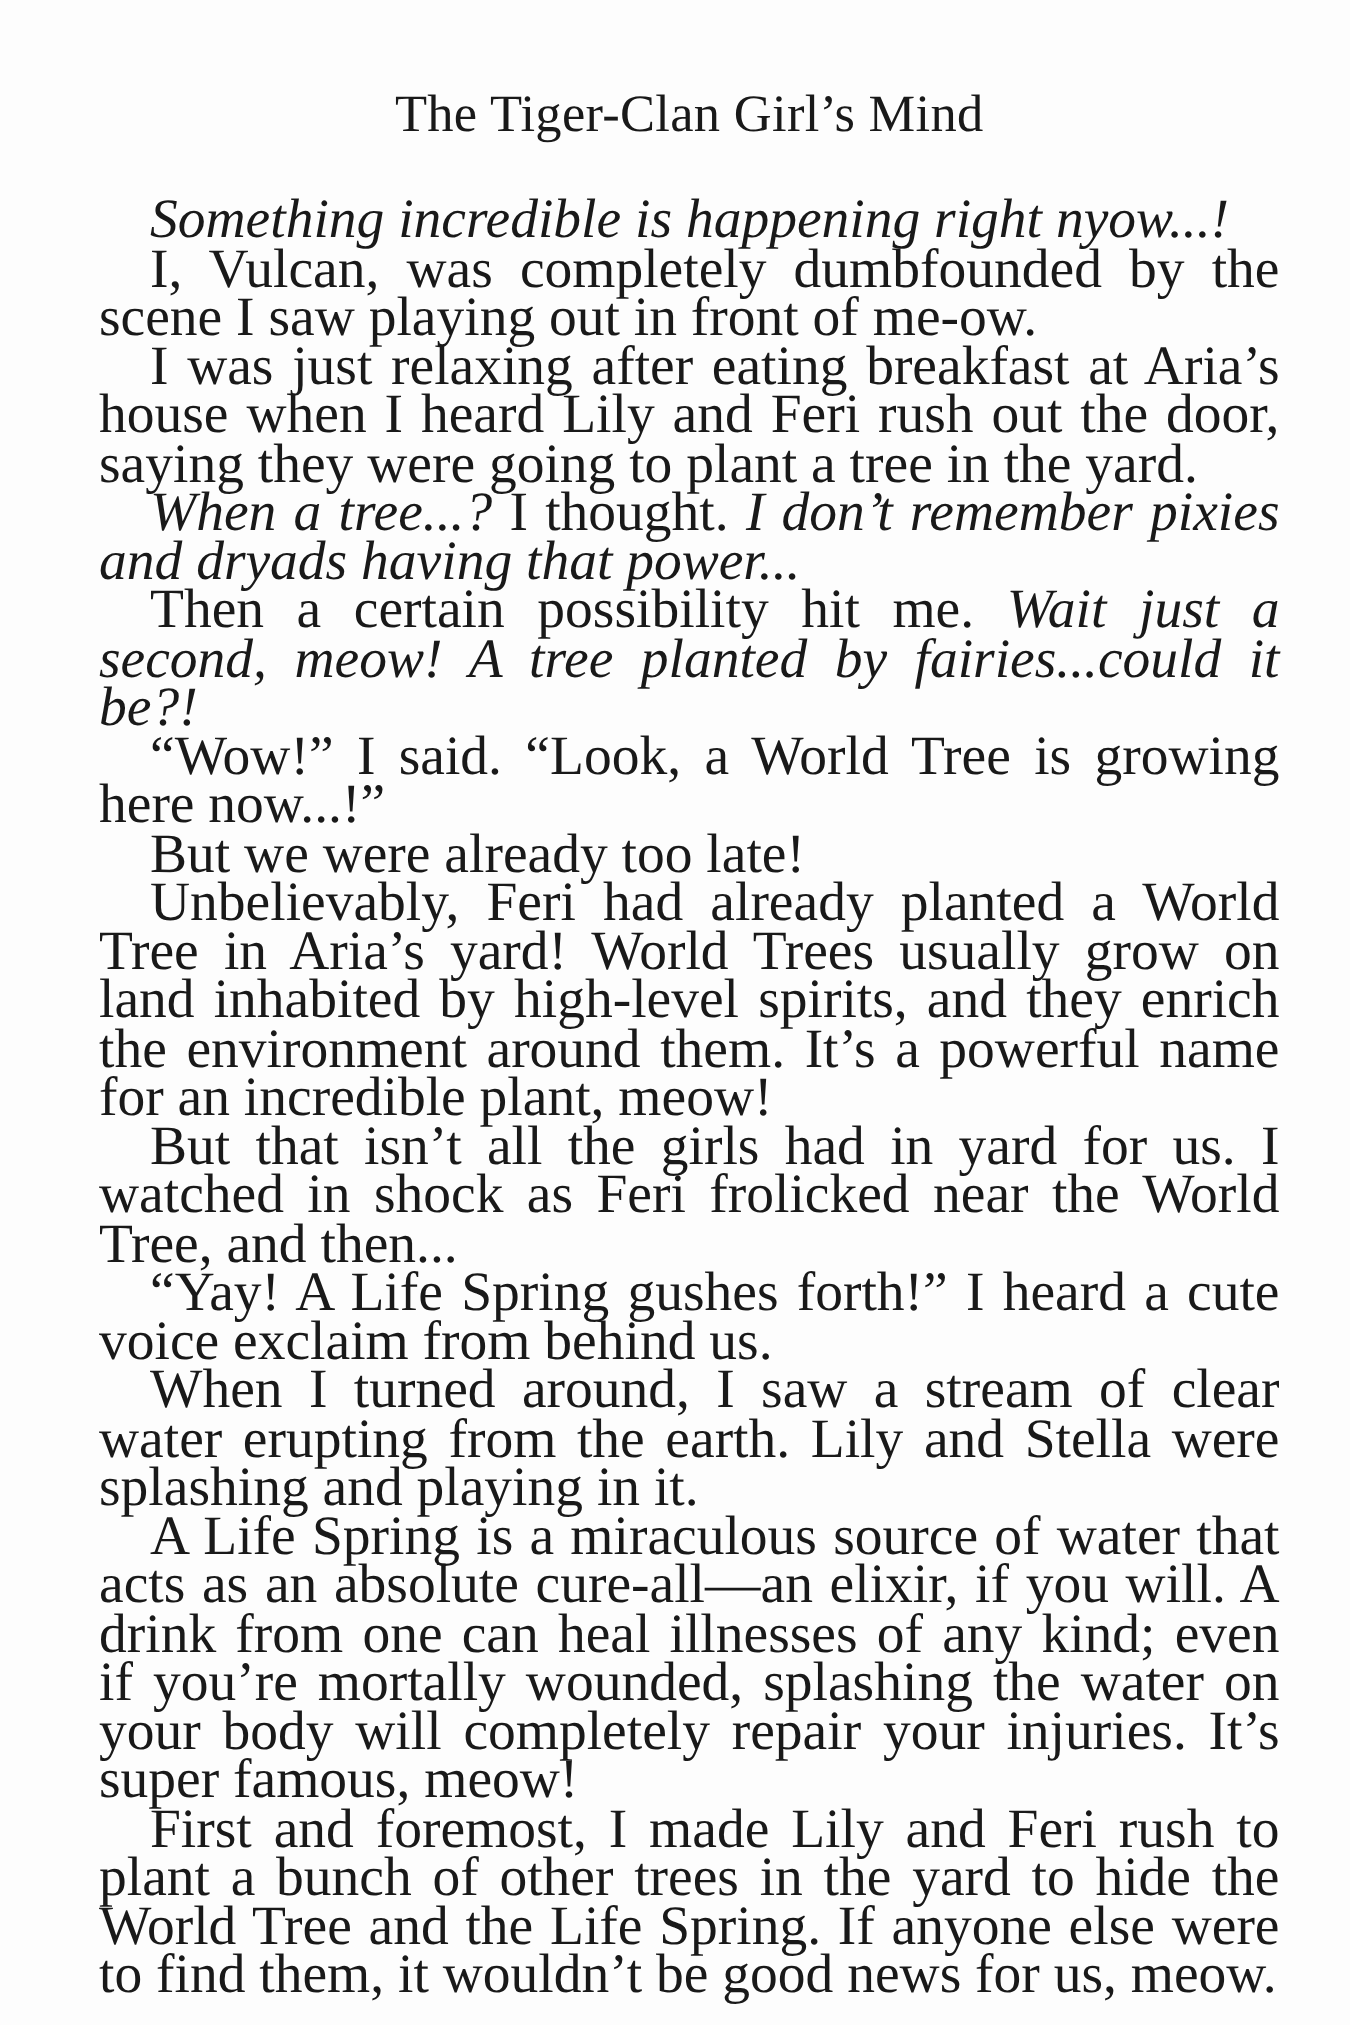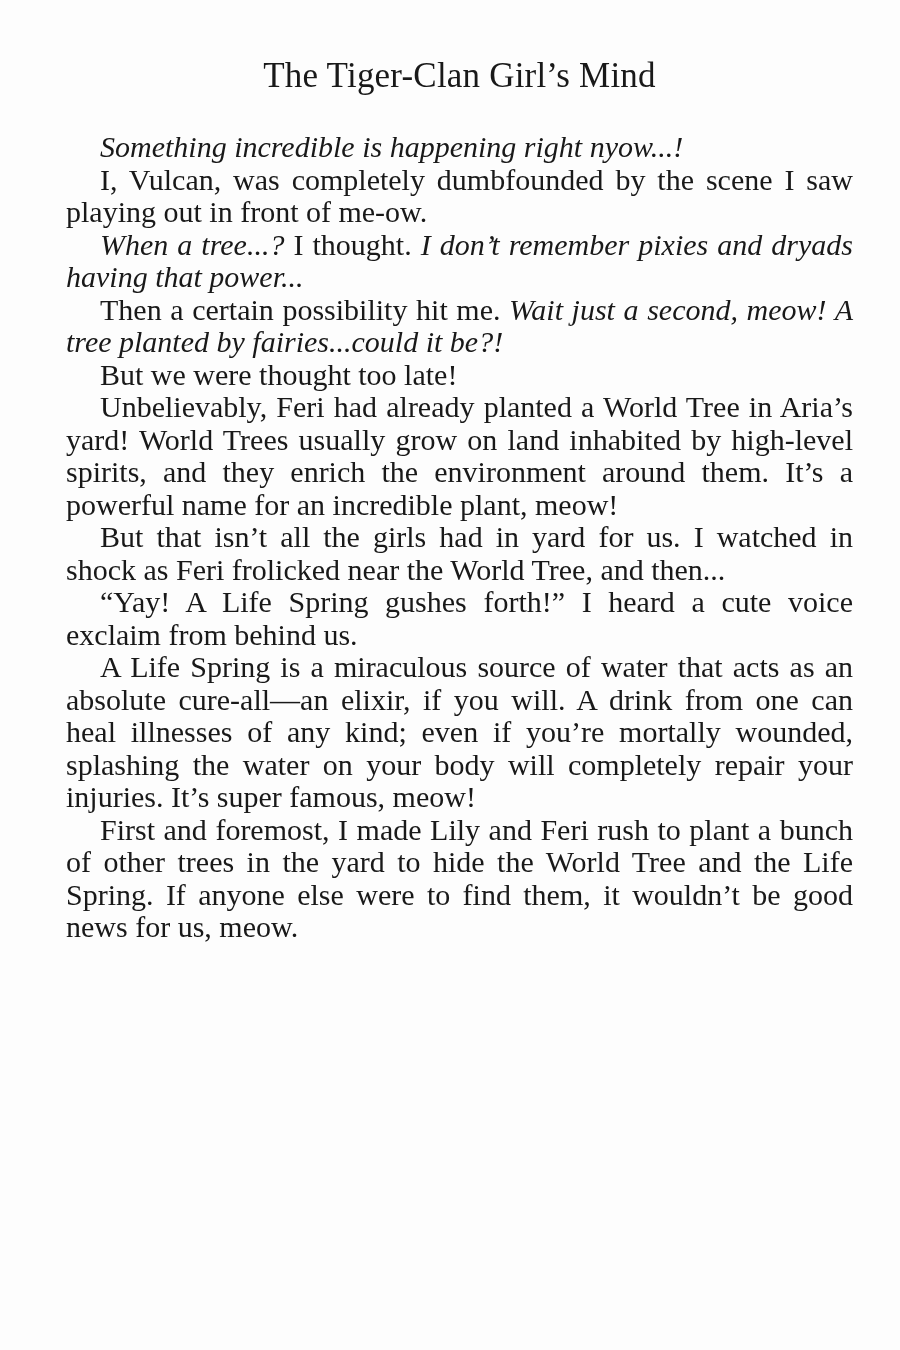--- a/index.html
+++ b/index.html
@@ -21,21 +21,21 @@
     margin: 0 47px 0 66px;
     padding-top: 55px;
     text-align: center;
     font-size: 35px;
     font-weight: 500;
     line-height: 1.2;
     letter-spacing: 0.2px;
   }
   .page-body {
     margin: 34px 47px 0 66px;
-    font-size: 30px;
+    font-size: 37px;
     line-height: 32.5px;
     text-align: justify;
     hyphens: none;
   }
   .page-body p {
     margin: 0;
     padding: 0;
     text-indent: 34px;
   }
   .page-body .it {
@@ -43,22 +43,25 @@
   }
 </style>
 </head>
 <body>
 
 <div class="page">
   <h1 class="chapter-title">The Tiger-Clan Girl’s Mind</h1>
   <div class="page-body">
       <p><span class="it">Something incredible is happening right nyow...!</span></p>
       <p><span>I, Vulcan, was completely dumbfounded by the scene I saw playing out in front of me-ow.</span></p>
+      <p><span>I was just relaxing after eating breakfast at Aria’s house when I heard Lily and Feri rush out the door, saying they were going to plant a tree in the yard.</span></p>
       <p><span class="it">When a tree...?</span><span> I thought. </span><span class="it">I don’t remember pixies and dryads having that power...</span></p>
       <p><span>Then a certain possibility hit me. </span><span class="it">Wait just a second, meow! A tree planted by fairies...could it be?!</span></p>
-      <p><span>But we were thought too late!</span></p>
+      <p><span>“Wow!” I said. “Look, a World Tree is growing here now...!”</span></p>
+      <p><span>But we were already too late!</span></p>
       <p><span>Unbelievably, Feri had already planted a World Tree in Aria’s yard! World Trees usually grow on land inhabited by high-level spirits, and they enrich the environment around them. It’s a powerful name for an incredible plant, meow!</span></p>
       <p><span>But that isn’t all the girls had in yard for us. I watched in shock as Feri frolicked near the World Tree, and then...</span></p>
       <p><span>“Yay! A Life Spring gushes forth!” I heard a cute voice exclaim from behind us.</span></p>
+      <p><span>When I turned around, I saw a stream of clear water erupting from the earth. Lily and Stella were splashing and playing in it.</span></p>
       <p><span>A Life Spring is a miraculous source of water that acts as an absolute cure-all—an elixir, if you will. A drink from one can heal illnesses of any kind; even if you’re mortally wounded, splashing the water on your body will completely repair your injuries. It’s super famous, meow!</span></p>
       <p><span>First and foremost, I made Lily and Feri rush to plant a bunch of other trees in the yard to hide the World Tree and the Life Spring. If anyone else were to find them, it wouldn’t be good news for us, meow.</span></p>
     </div>
 </div>
 
 </body></html>

